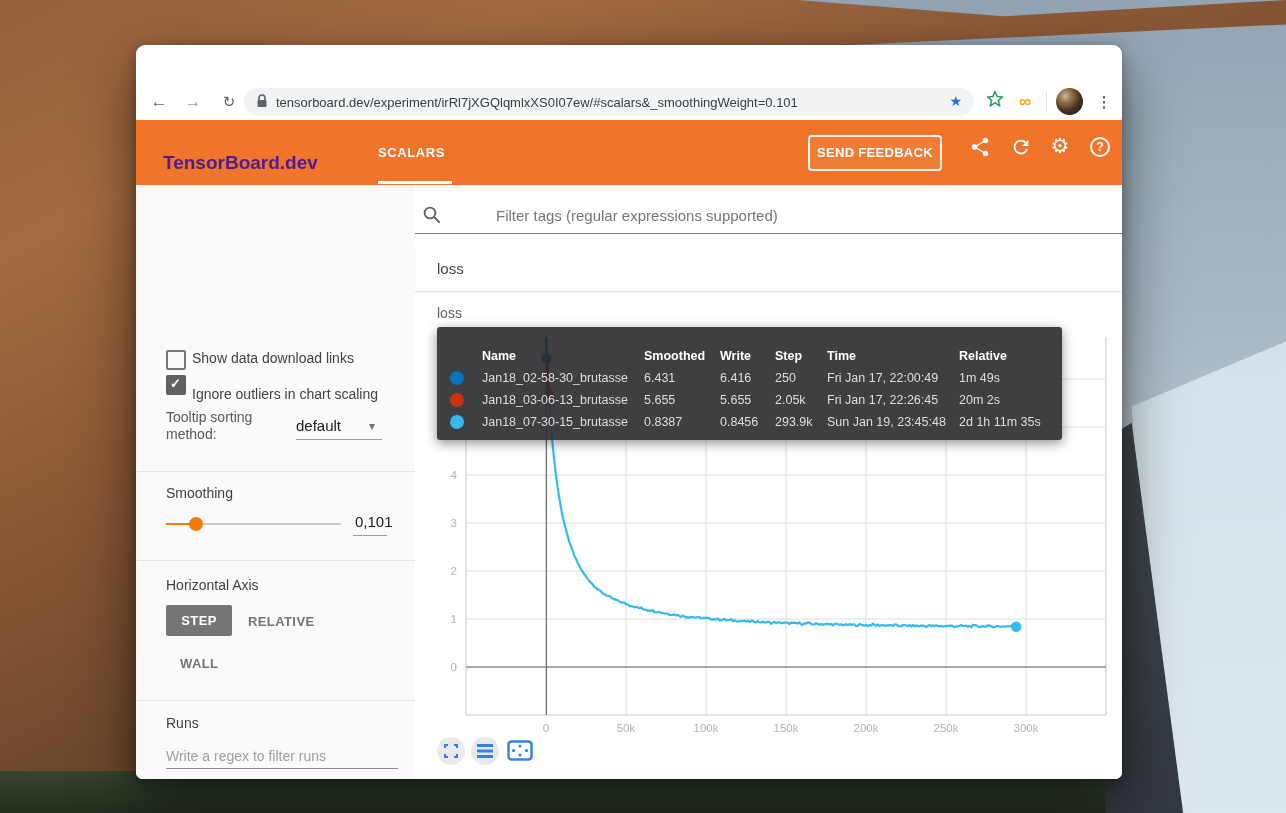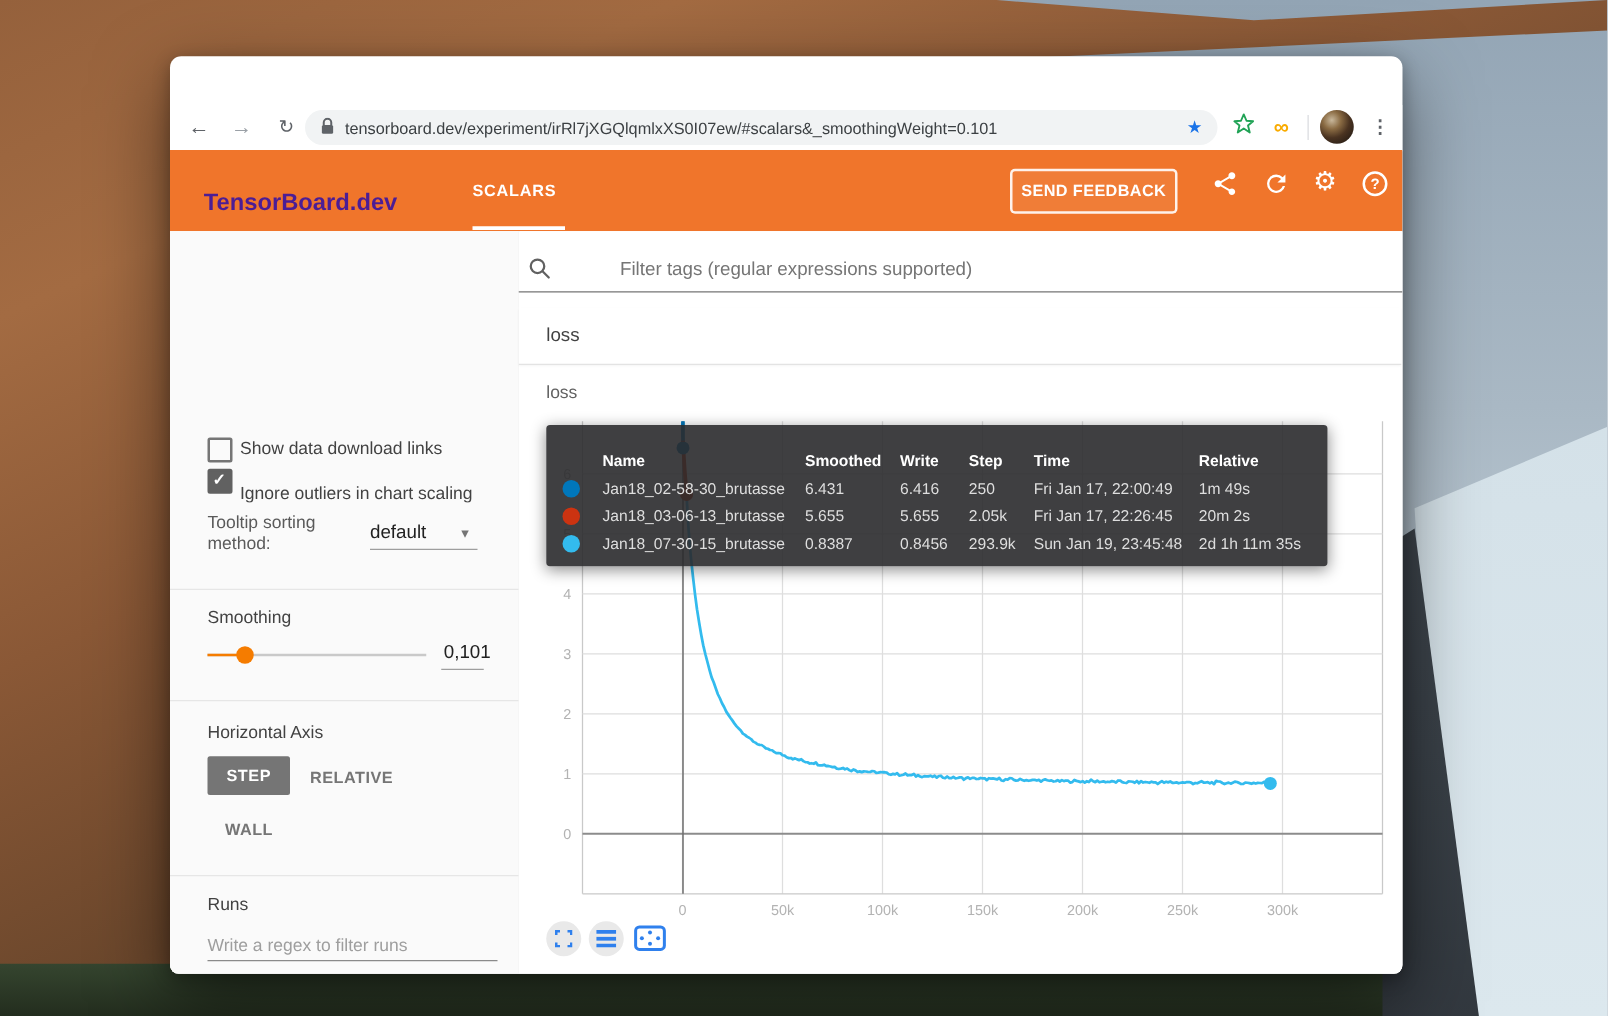--- a/index.html
+++ b/index.html
@@ -70,21 +70,21 @@
   
   .main{left:279px;top:0;width:707px;height:594px;background:#fff;}
   .search-ph{left:33px;top:22px;font-size:15px;color:#757575;white-space:nowrap;margin-left:48px;}
   .search-underline{left:0;top:48px;width:707px;height:1px;background:#757575;}
   .section{left:0;top:61px;width:706px;height:45px;background:#fff;border-bottom:1px solid #E3E3E3;box-shadow:0 1px 2px rgba(0,0,0,.05);}
   .section-title{left:22px;top:14px;font-size:15px;color:#424242;}
   .chart-title{left:22px;top:120px;font-size:14px;color:#616161;}
   .chart-tools{left:22px;top:552px;height:30px;}
   .tool-circle{width:28px;height:28px;border-radius:50%;background:#E9E9E9;top:0;}
   
-  .tooltip{left:301px;top:155px;width:625px;height:113px;background:rgba(42,42,44,.90);border-radius:3px;
+  .tooltip{left:301px;top:142px;width:625px;height:113px;background:rgba(42,42,44,.90);border-radius:3px;
     box-shadow:0 3px 12px rgba(0,0,0,.45);color:#DEDEDE;font-size:12.5px;}
   .tt-grid{display:grid;grid-template-columns:45px 162px 76px 55px 52px 132px auto;align-items:center;height:22px;}
   .tt-head{position:absolute;left:0;top:18px;width:100%;font-weight:bold;color:#fff;}
   .tt-rows{position:absolute;left:0;top:40px;width:100%;}
   .tt-dot{width:14px;height:14px;border-radius:50%;margin-left:13px;}
 </style>
 </head>
 <body>
 
 <div class="abs bg-base"></div>

